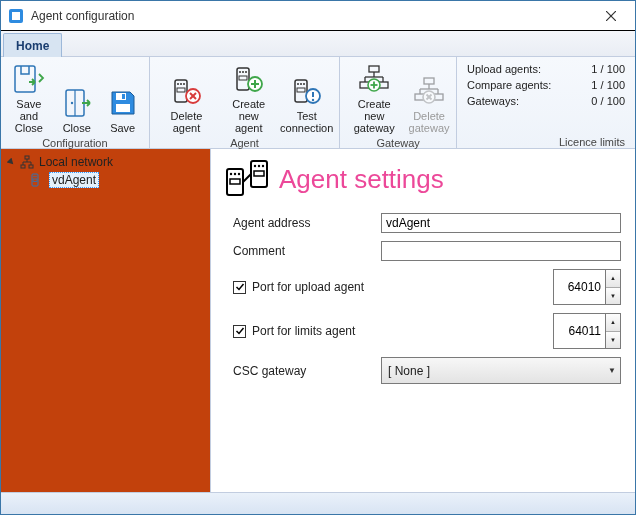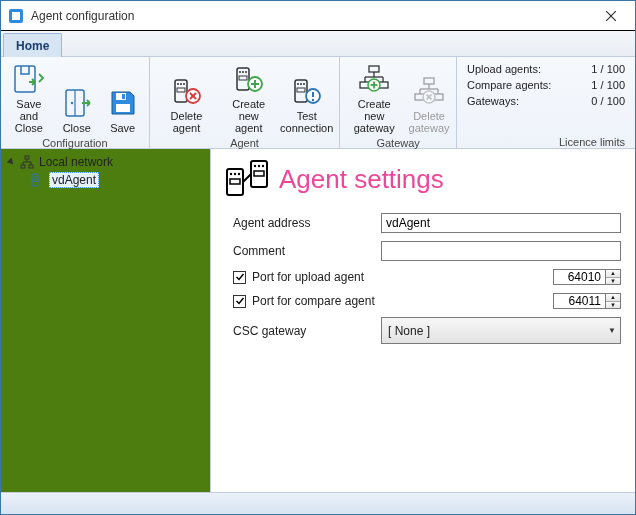--- a/index.html
+++ b/index.html
@@ -131,21 +131,21 @@
   .body {
     flex: 1;
     display: flex;
     min-height: 0;
   }
   .tree {
     width: 210px;
     border-right: 1px solid #c2cde0;
     padding: 4px 2px;
     overflow: auto;
-    background: #4d7c0f;
+    background: #c2410c;
   }
   .tree-row {
     display: flex;
     align-items: center;
     padding: 1px 2px;
     font-size: 12px;
     white-space: nowrap;
   }
   .tree-row .toggle {
     width: 12px; height: 12px;
@@ -215,21 +215,21 @@
     background: #fff;
   }
   .spin {
     display: flex;
     align-items: stretch;
   }
   .spin-input {
     width: 52px;
     border: 1px solid #7a7a7a;
     border-right: none;
-    height: 16px;
+    height: 36px;
     padding: 1px 4px;
     font-size: 12px;
     text-align: right;
     background: #fff;
   }
   .spin-btns {
     display: flex;
     flex-direction: column;
     border: 1px solid #7a7a7a;
   }
@@ -533,21 +533,21 @@
           </div>
         </div>
 
         <div class="form-row">
           <div class="form-label checkbox-label">
             <span class="checkbox">
               <svg width="10" height="10" viewBox="0 0 10 10">
                   <path d="M1.5 5 L4 7.5 L8.5 2" stroke="#000" stroke-width="1.5" fill="none"></path>
                 </svg>
             </span>
-            <span>Port for compare agent</span>
+            <span>Port for limits agent</span>
           </div>
           <div class="spacer-flex"></div>
           <div class="spin">
             <input class="spin-input" value="64011" style="">
             <div class="spin-btns">
               <div class="spin-btn">▲</div>
               <div class="spin-btn">▼</div>
             </div>
           </div>
         </div>

